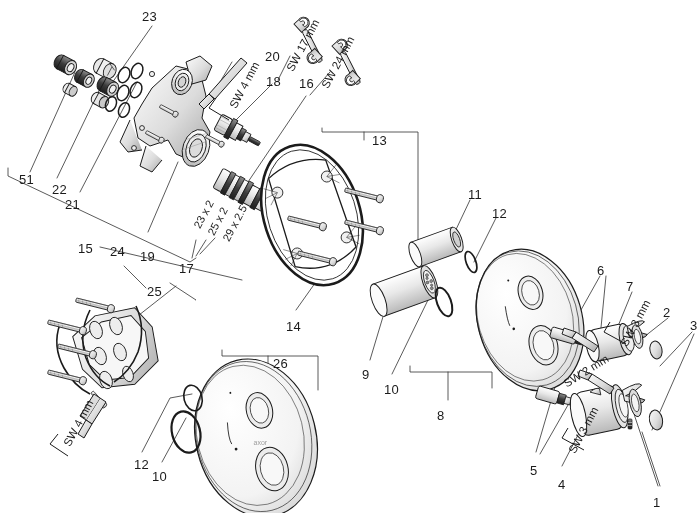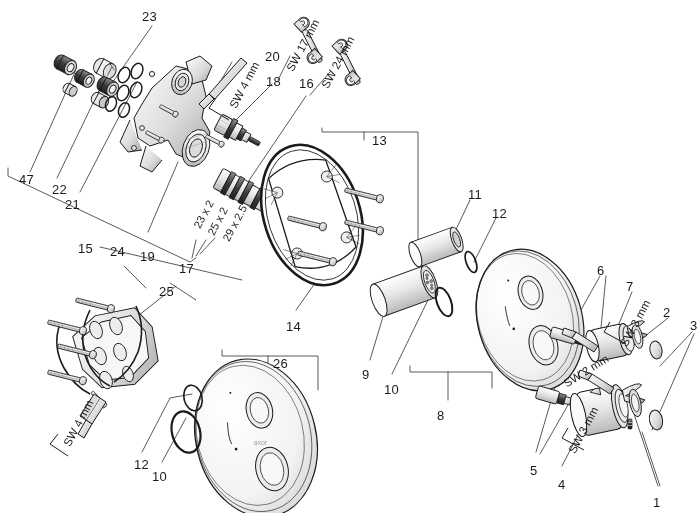--- a/index.html
+++ b/index.html
@@ -443,23 +443,23 @@
       <div class="lbl num" style="left: 78px; top: 242px;">15</div>
       <div class="lbl num" style="left: 299px; top: 77px;">16</div>
       <div class="lbl num" style="left: 179px; top: 262px;">17</div>
       <div class="lbl num" style="left: 266px; top: 75px;">18</div>
       <div class="lbl num" style="left: 140px; top: 238px; margin-top: 12px;">19</div>
       <div class="lbl num" style="left: 242px; top: 50px; margin-left: 23px;">20</div>
       <div class="lbl num" style="left: 65px; top: 198px;">21</div>
       <div class="lbl num" style="left: 40px; top: 183px; margin-left: 12px;">22</div>
       <div class="lbl num" style="left: 142px; top: 10px;">23</div>
       <div class="lbl num" style="left: 110px; top: 245px;">24</div>
-      <div class="lbl num" style="left: 159px; top: 285px;">25</div>
+      <div class="lbl num" style="left: 147px; top: 285px;">25</div>
       <div class="lbl num" style="left: 273px; top: 357px;">26</div>
-      <div class="lbl num" style="left: 19px; top: 173px;">47</div>
+      <div class="lbl num" style="left: 19px; top: 173px;">51</div>
       <div class="lbl num" style="left: 134px; top: 458px;">12</div>
       <div class="lbl num" style="left: 152px; top: 470px;">10</div>
     </div>
   <div id="tool-layer">
       <div class="lbl sw" style="left: 228px; top: 105px; transform: rotate(-62deg); transform-origin: 0px 0px;">SW 4 mm</div>
       <div class="lbl sw" style="left: 285px; top: 68px; transform: rotate(-62deg); transform-origin: 0px 0px;">SW 17 mm</div>
       <div class="lbl sw" style="left: 320px; top: 85px; transform: rotate(-62deg); transform-origin: 0px 0px;">SW 24 mm</div>
       <div class="lbl sw" style="left: 619px; top: 343px; transform: rotate(-62deg); transform-origin: 0px 0px;">SW 3 mm</div>
       <div class="lbl sw" style="left: 562px; top: 380px; transform: rotate(-32deg); transform-origin: 0px 0px;">SW 2 mm</div>
       <div class="lbl sw" style="left: 567px; top: 450px; transform: rotate(-62deg); transform-origin: 0px 0px;">SW 3 mm</div>

